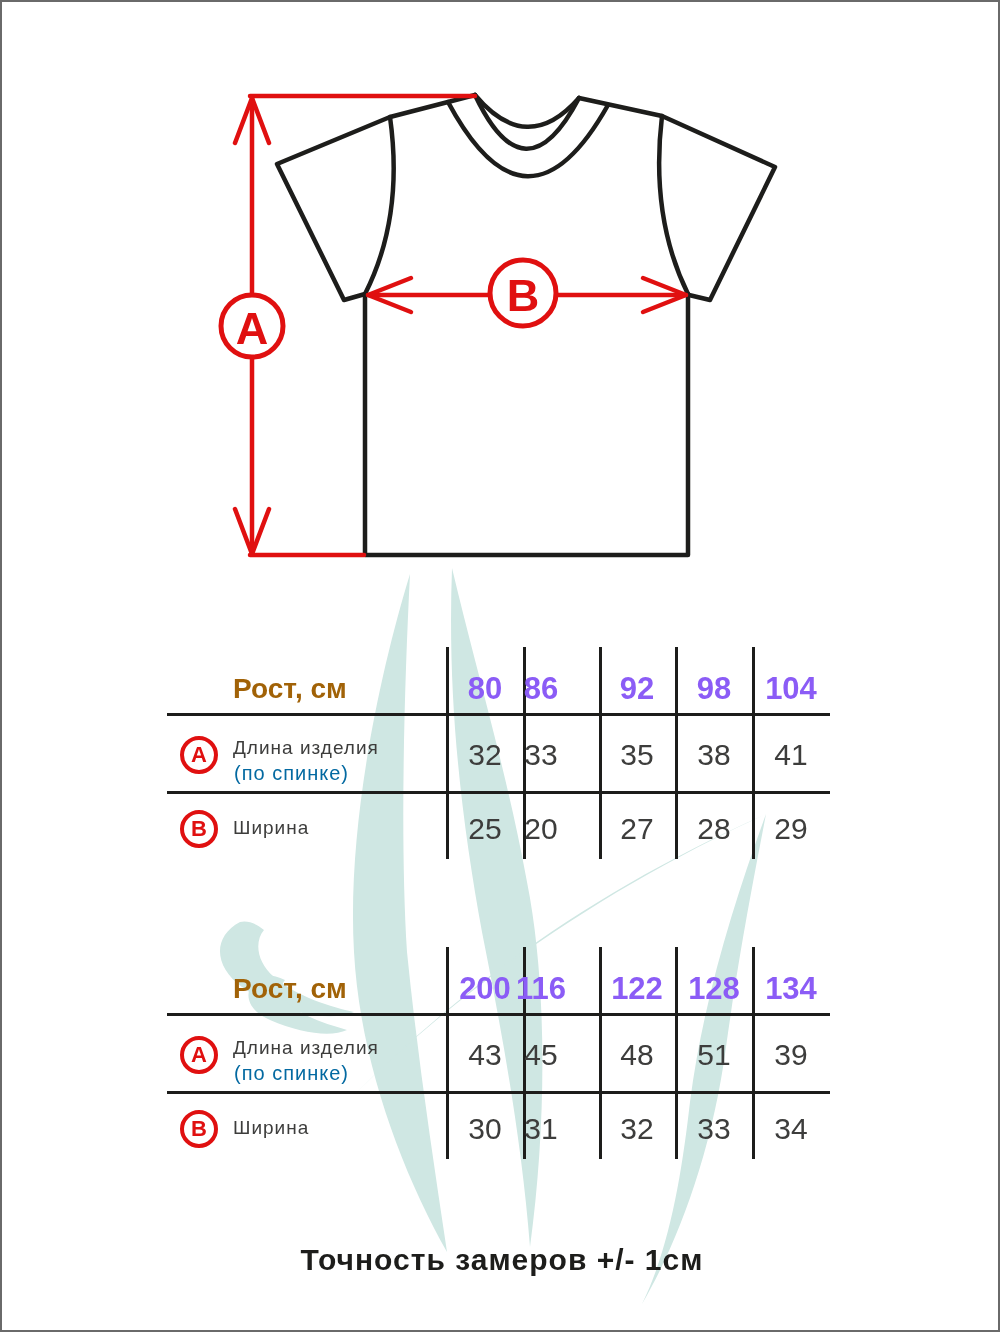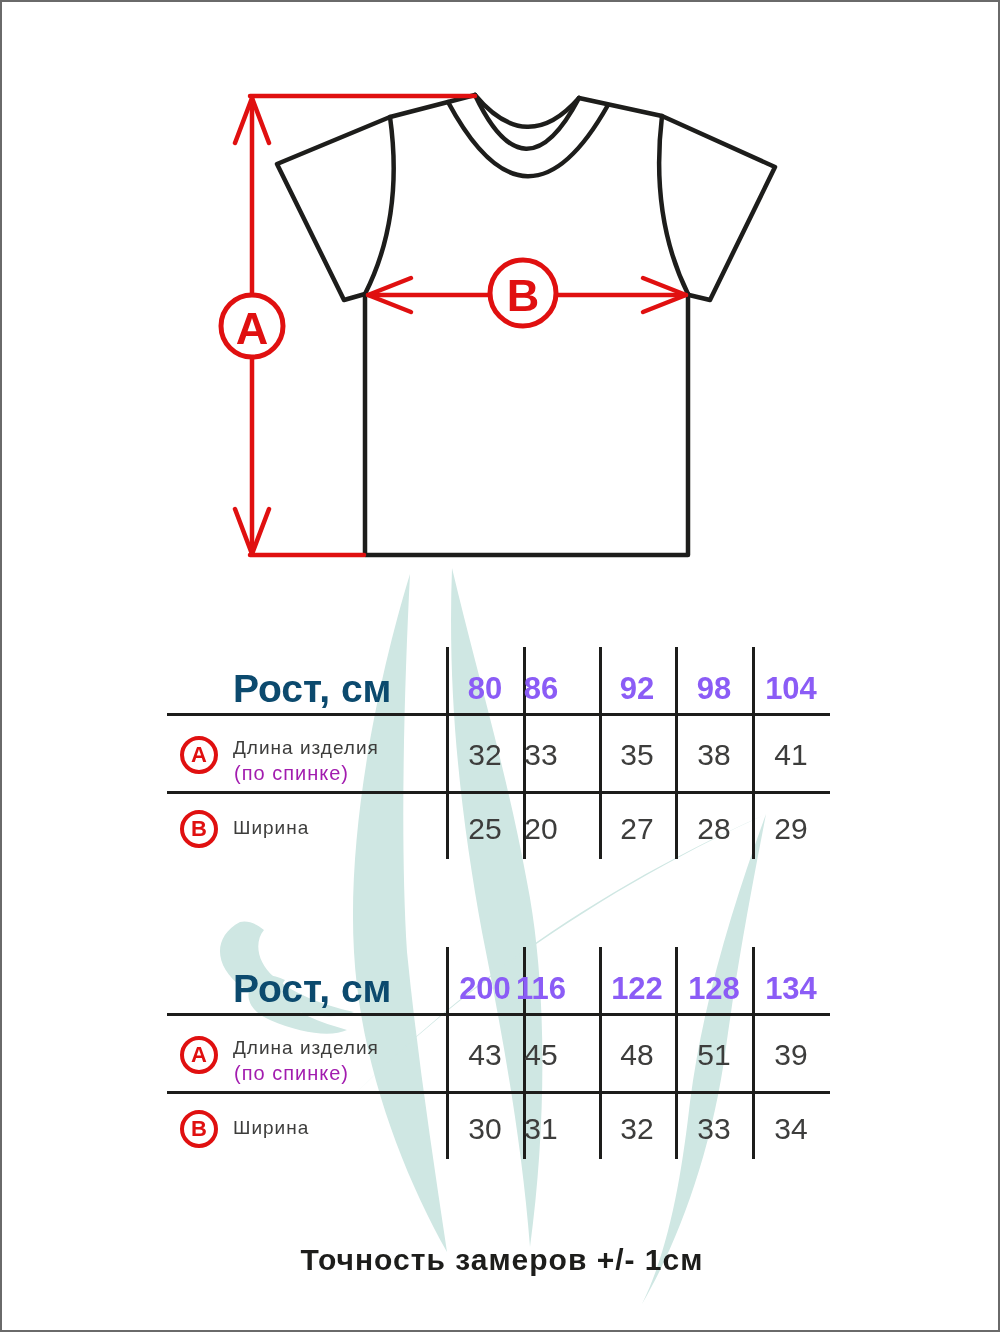--- a/index.html
+++ b/index.html
@@ -18,21 +18,21 @@
   
   .size-table{position:absolute;left:165px;width:663px;height:212px;z-index:3;}
   .t1{top:645px;}
   .t2{top:945px;}
   .vline{position:absolute;top:0;width:3px;height:212px;background:#1d1d1b;}
   .v0{left:279px}.v1{left:356px}.v2{left:432px}.v3{left:508px}.v4{left:585px}
   .hline{position:absolute;left:0;width:663px;height:3px;background:#1d1d1b;}
   .h1{top:66px}.h2{top:144px}
   .thead-label{
     position:absolute;left:66px;top:24px;
-    font-size:39px;font-weight:700;color:#0c4a6e;line-height:36px;white-space:nowrap;
+    font-size:28px;font-weight:700;color:#a16207;line-height:36px;white-space:nowrap;
   }
   .size-head{
     position:absolute;top:24px;transform:translateX(-50%);
     font-size:31px;font-weight:700;color:#8b5cf6;line-height:36px;
   }
   .c0{left:318px}.c1{left:374px}.c2{left:470px}.c3{left:547px}.c4{left:624px}
   .value{
     position:absolute;transform:translateX(-50%);
     font-size:30px;font-weight:400;color:#3d3d3c;line-height:36px;text-align:right;
   }
@@ -44,21 +44,21 @@
     font-size:22px;font-weight:700;
     display:flex;align-items:center;justify-content:center;
   }
   .ma{top:89px}.mb{top:163px}
   .row-label{
     position:absolute;left:66px;
     font-size:19px;font-weight:400;color:#3d3d3c;line-height:30px;white-space:nowrap;
     letter-spacing:1px;
   }
   .rla{top:86px}
-  .rsub{position:absolute;left:67px;top:114px;font-size:20px;font-weight:400;color:#a21caf;line-height:24px;letter-spacing:1px;}
+  .rsub{position:absolute;left:67px;top:114px;font-size:20px;font-weight:400;color:#0369a1;line-height:24px;letter-spacing:1px;}
   .rlb{top:166px}
   
   .footnote{
     position:absolute;left:0;top:1238px;width:1000px;z-index:3;
     text-align:center;font-size:30px;font-weight:700;color:#1d1d1b;line-height:40px;
     letter-spacing:1px;
   }
 </style>
 </head>
 <body>

